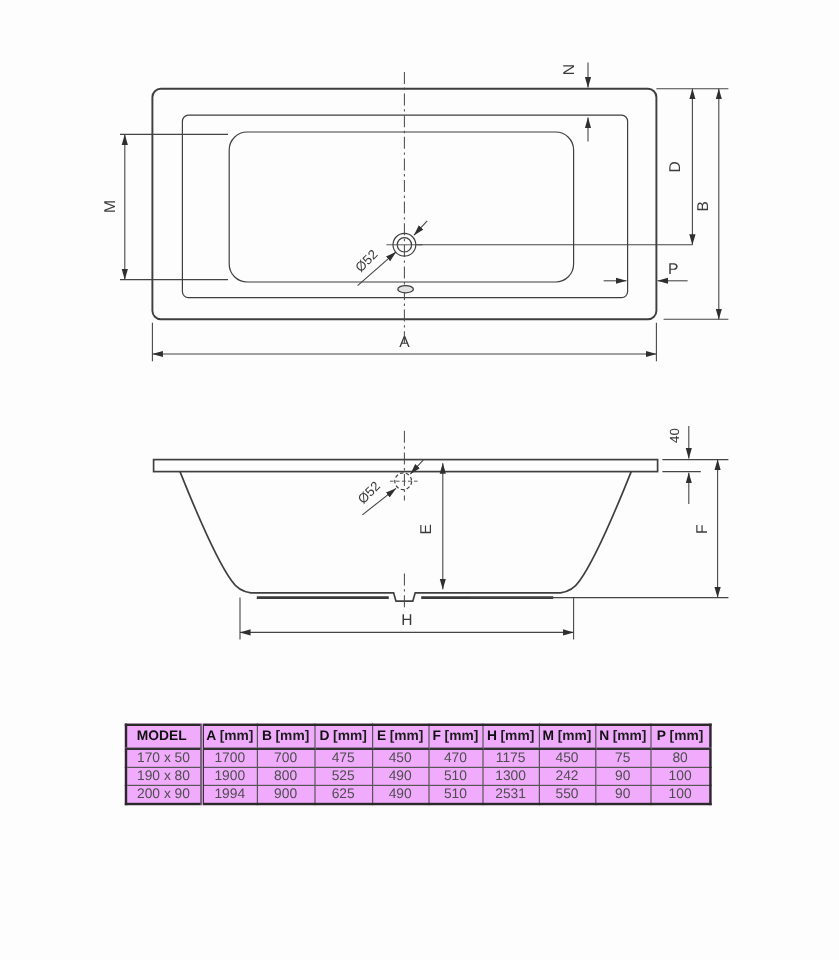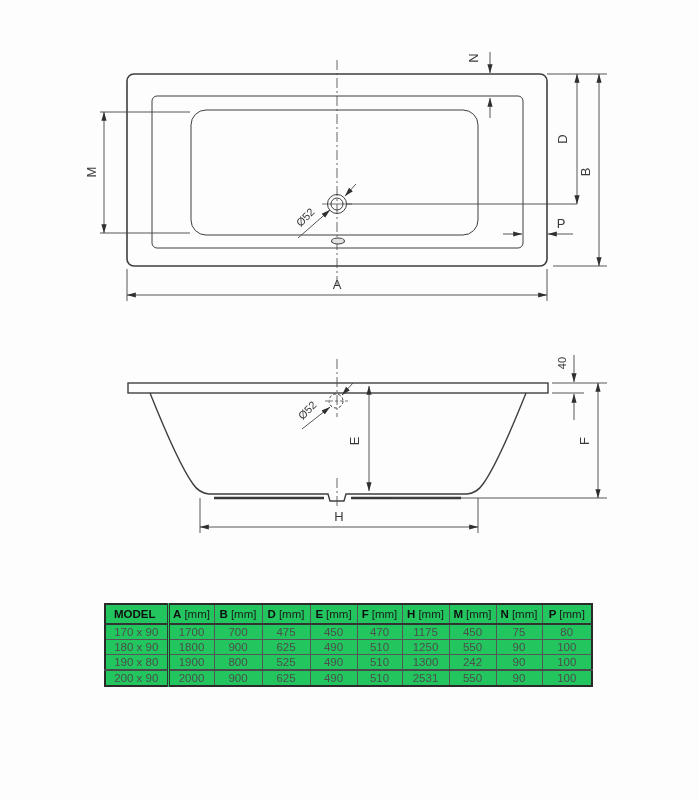--- a/index.html
+++ b/index.html
@@ -25,34 +25,34 @@
   .thin{stroke:#4a4a4a;stroke-width:0.75;fill:none;}
   .cl{stroke:#4a4a4a;stroke-width:0.85;fill:none;stroke-dasharray:10 3 2 3;}
   .dash{stroke-dasharray:3 2;}
   .strip{stroke:#3a3a3a;stroke-width:2.4;}
 
   table.dims{
     position:absolute;left:104px;top:603px;
     border-collapse:collapse;table-layout:fixed;
     width:487px;
     font-size:11.5px;
-    background:#22c55e;
+    background:#f0abfc;
     border:2px solid #2a2a2a;
   }
   table.dims th,table.dims td{
     border:1px solid #565656;
     text-align:center;vertical-align:middle;
     padding:0;height:14px;line-height:13px;
     white-space:nowrap;overflow:hidden;
   }
   table.dims th{
     height:18px;font-weight:bold;color:#101010;
     border-bottom:2px solid #333;
   }
-  table.dims th .unit{font-weight:normal;color:#1c1c1c;margin-left:3px;}
+  table.dims th .unit{font-weight:bold;color:#1c1c1c;margin-left:3px;}
   table.dims td{color:#4d4d4d;}
   table.dims th:first-child,table.dims td:first-child{border-right:3px double #333;}
   table.dims tbody tr:nth-child(4) td{border-top:2px solid #4a4a4a;}
 </style>
 </head>
 <body>
 
 <div class="page">
 
 <svg width="699" height="580" viewBox="0 0 699 580">
@@ -187,58 +187,46 @@
       <th><span>E</span><span class="unit">[mm]</span></th>
       <th><span>F</span><span class="unit">[mm]</span></th>
       <th><span>H</span><span class="unit">[mm]</span></th>
       <th><span>M</span><span class="unit">[mm]</span></th>
       <th><span>N</span><span class="unit">[mm]</span></th>
       <th><span>P</span><span class="unit">[mm]</span></th>
     </tr>
   </thead>
   <tbody>
     <tr>
-      <td>170 x 90</td>
+      <td>170 x 50</td>
           <td>1700</td>
           <td>700</td>
           <td>475</td>
           <td>450</td>
           <td>470</td>
           <td>1175</td>
           <td>450</td>
           <td>75</td>
           <td>80</td>
-    </tr>
-    <tr>
-      <td>180 x 90</td>
-          <td>1800</td>
-          <td>900</td>
-          <td>625</td>
-          <td>490</td>
-          <td>510</td>
-          <td>1250</td>
-          <td>550</td>
-          <td>90</td>
-          <td>100</td>
     </tr>
     <tr>
       <td>190 x 80</td>
           <td>1900</td>
           <td>800</td>
           <td>525</td>
           <td>490</td>
           <td>510</td>
           <td>1300</td>
           <td>242</td>
           <td>90</td>
           <td>100</td>
     </tr>
     <tr>
       <td>200 x 90</td>
-          <td>2000</td>
+          <td>1994</td>
           <td>900</td>
           <td>625</td>
           <td>490</td>
           <td>510</td>
           <td>2531</td>
           <td>550</td>
           <td>90</td>
           <td>100</td>
     </tr>
   </tbody>

